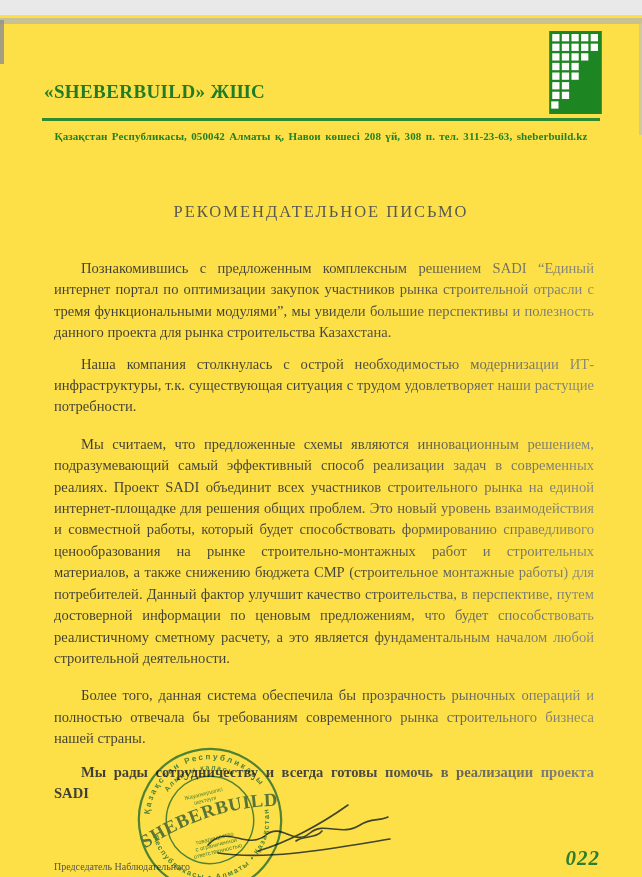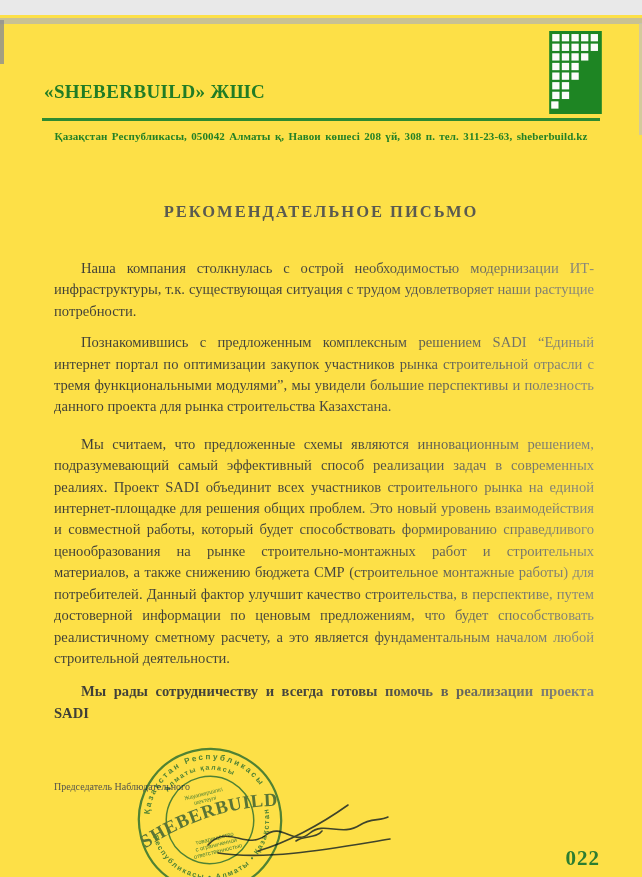--- a/index.html
+++ b/index.html
@@ -18,21 +18,21 @@
   .brand{font-weight:bold;font-size:19px;letter-spacing:.4px;color:#217c25;padding-bottom:11px;white-space:nowrap;}
   .logo{flex:0 0 auto;display:block;}
   .rule{height:3px;margin:4px 42px 0 42px;background:#2e8b31;}
   .address{
     text-align:center;margin-top:9px;font-weight:bold;font-size:11px;
     color:#238026;letter-spacing:.1px;word-spacing:1.5px;
   }
 
   
   .title{
-    text-align:center;margin-top:60px;font-size:16.5px;font-weight:700;
+    text-align:center;margin-top:60px;font-size:16.5px;font-weight:400;
     letter-spacing:2px;color:#5a5a50;
   }
   .body-text{margin:36px 48px 0 54px;}
   .body-text p{
     margin:0 0 10px 0;text-indent:27px;text-align:justify;
     font-size:14.6px;line-height:21.4px;color:#45453d;
   }
   @supports (-webkit-background-clip: text){
     .body-text p{
       background:linear-gradient(92deg,#3e3e37 0%,#47473f 55%,#8a8a80 100%);
@@ -48,21 +48,21 @@
 
   
   .stamp-wrap{
     position:absolute;left:136px;top:731px;width:148px;height:148px;
     transform:rotate(-14deg);opacity:.84;mix-blend-mode:multiply;z-index:3;
   }
   .ink-wrap{position:absolute;left:200px;top:780px;width:195px;height:75px;z-index:4;mix-blend-mode:multiply;}
 
   .page-num{
     position:absolute;right:42px;bottom:21px;font-weight:bold;
-    font-size:21px;color:#2c7d31;letter-spacing:1px;
+    font-size:21px;color:#2c7d31;letter-spacing:1px;font-style:italic;
   }
 </style>
 </head>
 <body>
 
 <div class="scan">
 
   <div class="edge-top"></div>
   <div class="edge-left"></div>
   <div class="edge-right"></div>
@@ -101,23 +101,24 @@
     </svg>
   </div>
 
   <div class="rule"></div>
 
   <div class="address">Қазақстан Республикасы, 050042  Алматы қ, Навои көшесі 208 үй, 308 п. тел. 311-23-63, sheberbuild.kz</div>
 
   <div class="title">РЕКОМЕНДАТЕЛЬНОЕ ПИСЬМО</div>
 
   <div class="body-text">
+    <p>Познакомившись с предложенным комплексным решением SADI “Единый интернет портал по оптимизации закупок участников рынка строительной отрасли с тремя функциональными модулями”, мы увидели большие перспективы и полезность данного проекта для рынка строительства Казахстана.</p>
     <p>Наша компания столкнулась с острой необходимостью модернизации ИТ-инфраструктуры, т.к. существующая ситуация с трудом удовлетворяет наши растущие потребности.</p>
-    <p>Познакомившись с предложенным комплексным решением SADI “Единый интернет портал по оптимизации закупок участников рынка строительной отрасли с тремя функциональными модулями”, мы увидели большие перспективы и полезность данного проекта для рынка строительства Казахстана.</p>
     <p class="gap">Мы считаем, что предложенные схемы являются инновационным решением, подразумевающий самый эффективный способ реализации задач в современных реалиях. Проект SADI объединит всех участников строительного рынка на единой интернет-площадке для решения общих проблем. Это новый уровень взаимодействия и совместной работы, который будет способствовать формированию справедливого ценообразования на рынке строительно-монтажных работ и строительных материалов, а также снижению бюджета СМР (строительное монтажные работы) для потребителей. Данный фактор улучшит качество строительства, в перспективе, путем достоверной информации по ценовым предложениям, что будет способствовать реалистичному сметному расчету, а это является фундаментальным началом любой строительной деятельности.</p>
+    <p class="gap">Более того, данная система обеспечила бы прозрачность рыночных операций и полностью отвечала бы требованиям современного рынка строительного бизнеса нашей страны.</p>
     <p class="gap-sm">Мы рады сотрудничеству и всегда готовы помочь в реализации проекта SADI</p>
   </div>
 
   <div class="sig-block">
     <div class="sig-role">Председатель Наблюдательного</div>
 
   </div>
 
   <div class="stamp-wrap">
     <svg width="148" height="148" viewBox="0 0 200 200">

